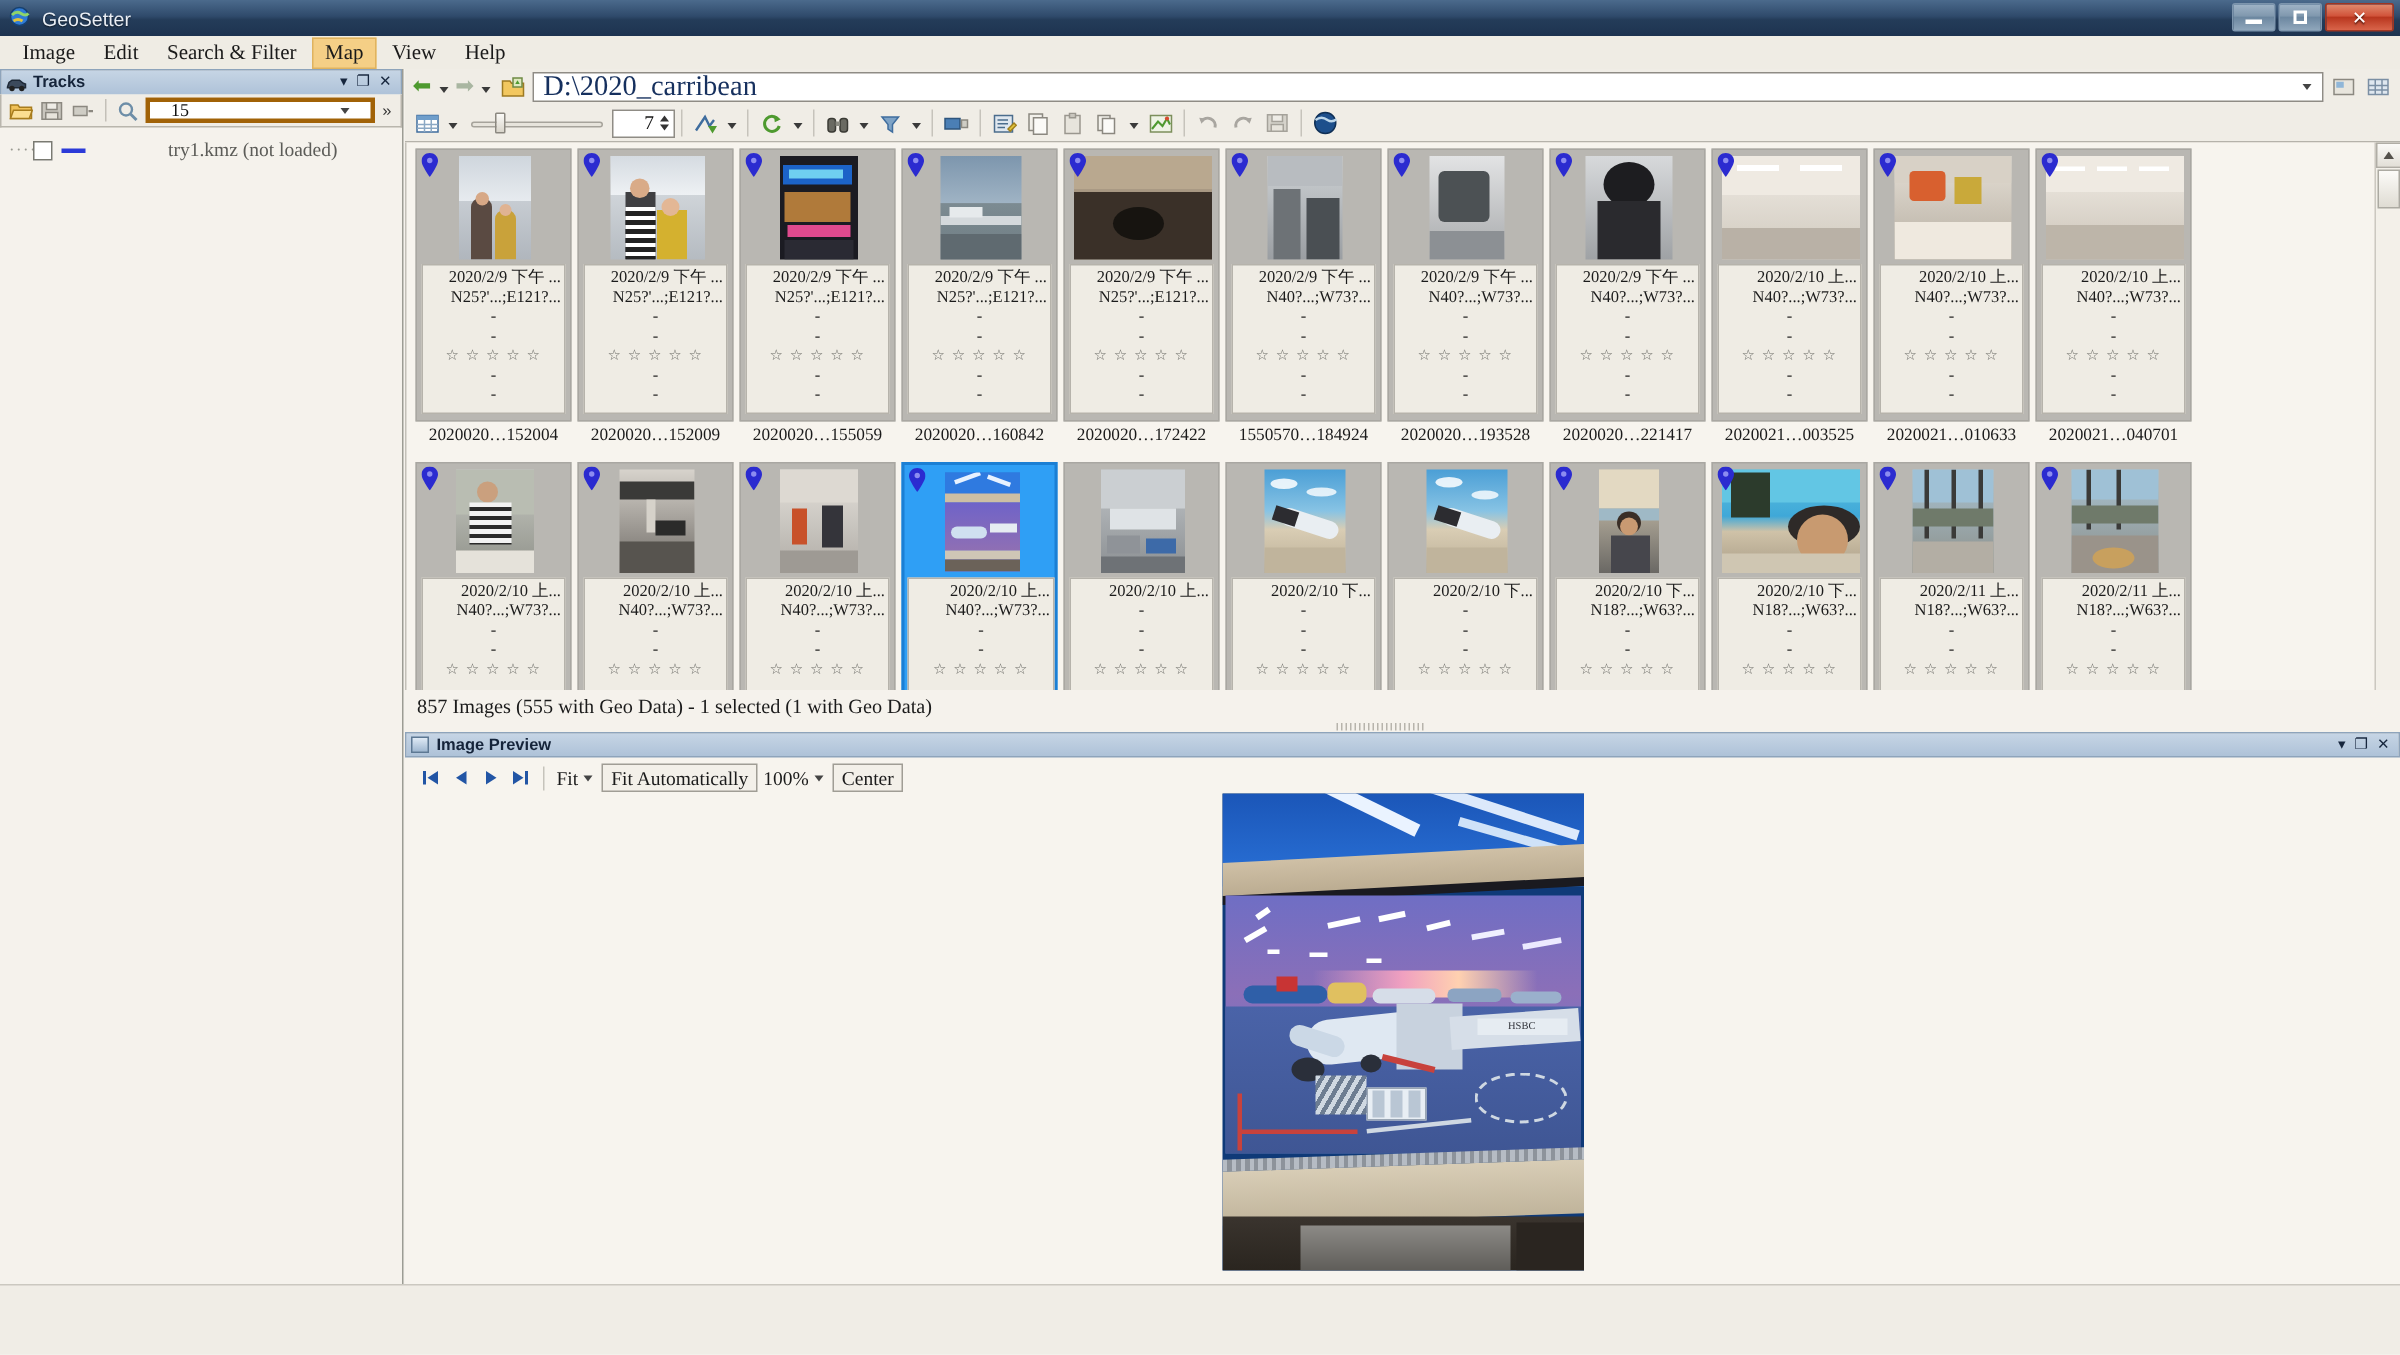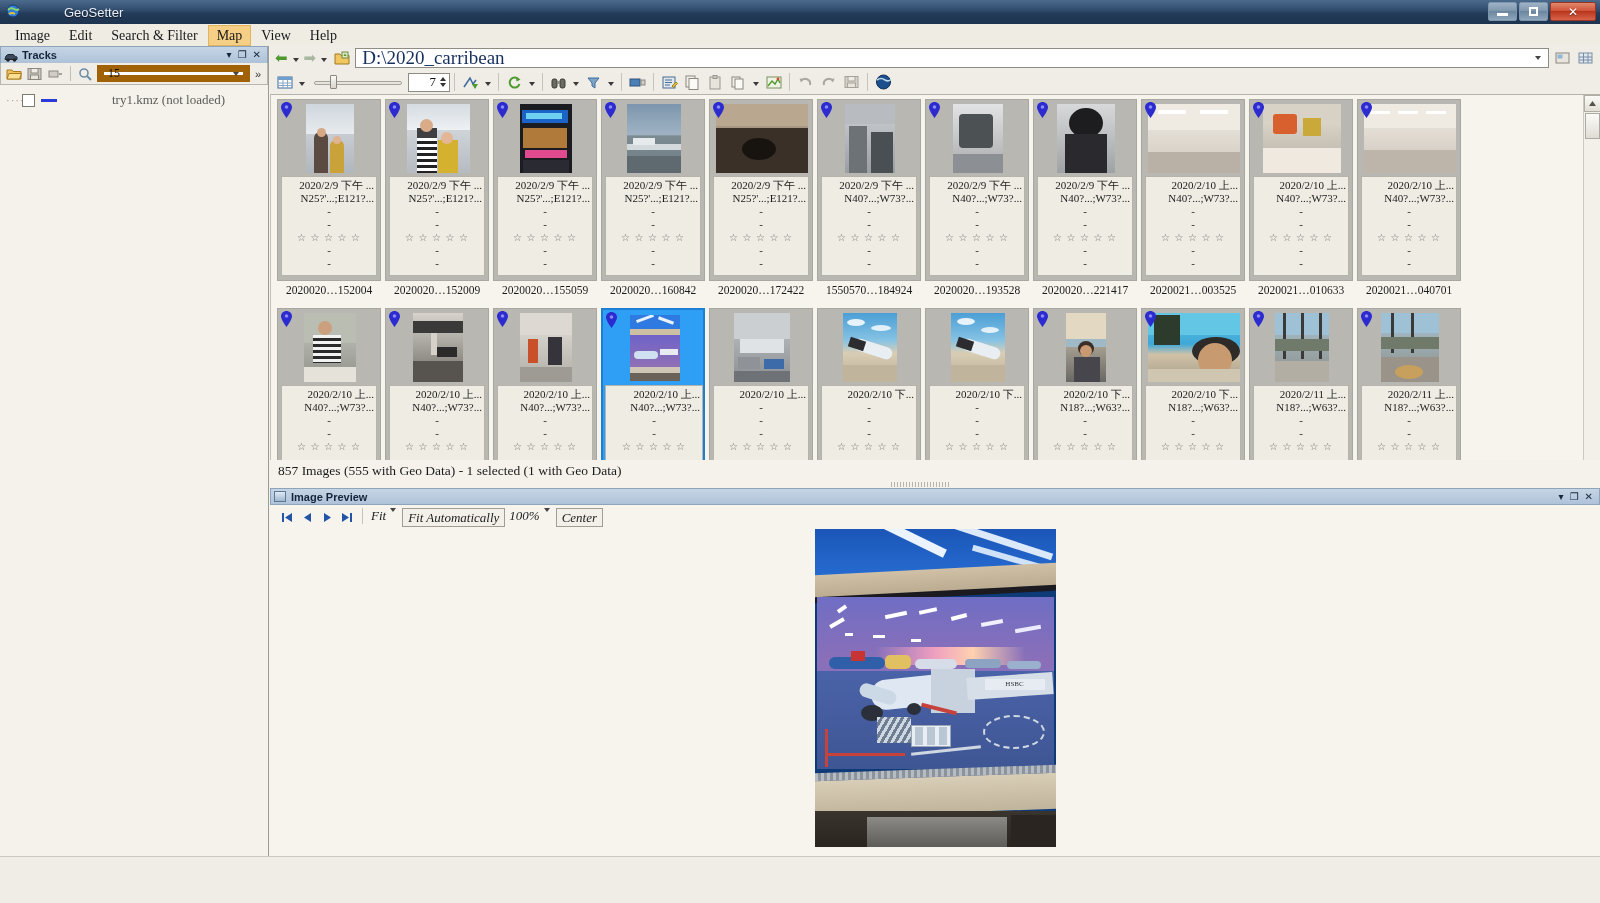--- a/index.html
+++ b/index.html
@@ -11,21 +11,21 @@
     background: #f5f2ec;
   }
   body { position: relative; }
 
   
   #titlebar {
     position: absolute; left: 0; top: 0; width: 1600px; height: 24px;
     background: linear-gradient(to bottom, #4b6a8c 0%, #2f4a6b 45%, #243c59 55%, #1d3350 100%);
     display: flex; align-items: center;
   }
-  #titlebar .tb-left { display: flex; align-items: center; padding-left: 6px; gap: 36px; }
+  #titlebar .tb-left { display: flex; align-items: center; padding-left: 6px; }
   #titlebar .app-icon {
     width: 16px; height: 16px; margin-right: 6px;
     position: relative;
   }
   #titlebar .app-title {
     color: #e9eef5; font-size: 13px; font-family: "Liberation Sans", sans-serif;
     text-shadow: 0 1px 1px rgba(0,0,0,.6);
   }
   .tb-buttons { position: absolute; right: 4px; top: 2px; display: flex; gap: 2px; }
   .tb-btn {
@@ -76,22 +76,22 @@
   .cap-btns { display: flex; align-items: center; gap: 6px; padding-right: 3px; }
   .cap-btn { font-size: 10px; color: #16263d; line-height: 10px; font-family: "Liberation Sans", sans-serif; }
 
   .tracks-toolbar {
     height: 22px; display: flex; align-items: center; gap: 2px;
     padding: 0 3px; background: #f0ede6; border: 1px solid #b9b6ad; border-top: none;
   }
   .tbtn { width: 19px; height: 18px; position: relative; display: flex; align-items: center; justify-content: center; }
   .tsep { width: 1px; height: 15px; background: #c3c0b8; margin: 0 3px; }
   .track-search {
-    flex: 1; height: 17px; background: #fff; border: 7px solid #a16207;
-    display: flex; align-items: center; padding: 0 0; font-size: 12px; color: #111;
+    flex: 1; height: 17px; background: #fff; border: 3px solid #a16207;
+    display: flex; align-items: center; padding: 0 10px; font-size: 12px; color: #111;
   }
   .track-search .val { flex: 1; padding-left: 4px; }
   .chev { width: 0; height: 0; border-left: 3px solid transparent; border-right: 3px solid transparent; border-top: 4px solid #444; margin-right: 4px; }
   .dblchev { font-size: 11px; color: #333; padding: 0 3px; font-family: "Liberation Sans", sans-serif; }
 
   .tracks-list { padding: 6px 0 0 0; }
   .track-row { display: flex; align-items: center; height: 18px; padding-left: 6px; }
   .track-dots { color: #9a9a92; font-size: 11px; width: 16px; letter-spacing:1px; }
   .track-cb { width: 13px; height: 13px; background: #fff; border: 1px solid #7a7a72; margin-right: 6px; }
   .track-color { width: 16px; height: 3px; background: #2b3ad8; margin-right: 7px; }
@@ -194,21 +194,21 @@
   }
   .pv-caption {
     height: 17px; background: linear-gradient(to bottom,#c6d5e5,#aec2d8);
     display: flex; align-items: center; padding: 0 3px; border: 1px solid #8ea4bb;
   }
   .pv-icon {
     width: 12px; height: 11px; background: linear-gradient(to bottom,#dfeaf5,#9fb7d0);
     border: 1px solid #5d7893; margin-right: 5px;
   }
   .pv-title { font-size: 11px; font-weight: bold; color: #15243a; font-family: "Liberation Sans", sans-serif; flex: 1; }
-  .pv-toolbar { height: 24px; display: flex; align-items: flex-start; gap: 2px; padding: 3px 6px 0 8px; font-style: italic; }
+  .pv-toolbar { height: 24px; display: flex; align-items: center; gap: 2px; padding: 3px 6px 0 8px; }
   .nav-btn { width: 18px; height: 18px; display: flex; align-items: center; justify-content: center; color: #2255a5; font-size: 11px; }
   .pv-sep { width: 1px; height: 16px; background: #c6c3bb; margin: 0 4px; }
   .pv-lbl { font-size: 13px; color: #1b1b1b; padding: 0 2px; }
   .pv-btn {
     border: 1px solid #a09d95; background: #f3f0e9; font-size: 13px;
     padding: 1px 5px; color: #1b1b1b; line-height: 15px;
   }
   .pv-stage {
     position: absolute; left: 0; top: 41px; width: 1330px; height: 327px;
     background: #f7f4ee; display: flex; align-items: flex-start; justify-content: center;

